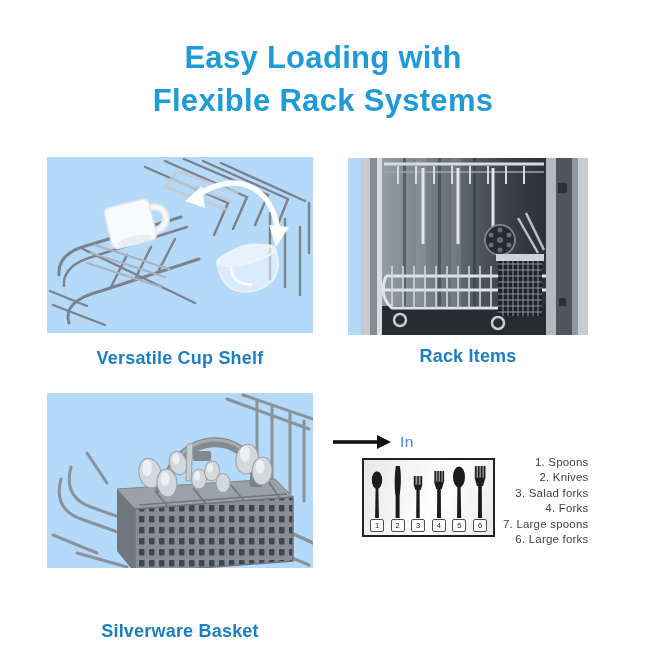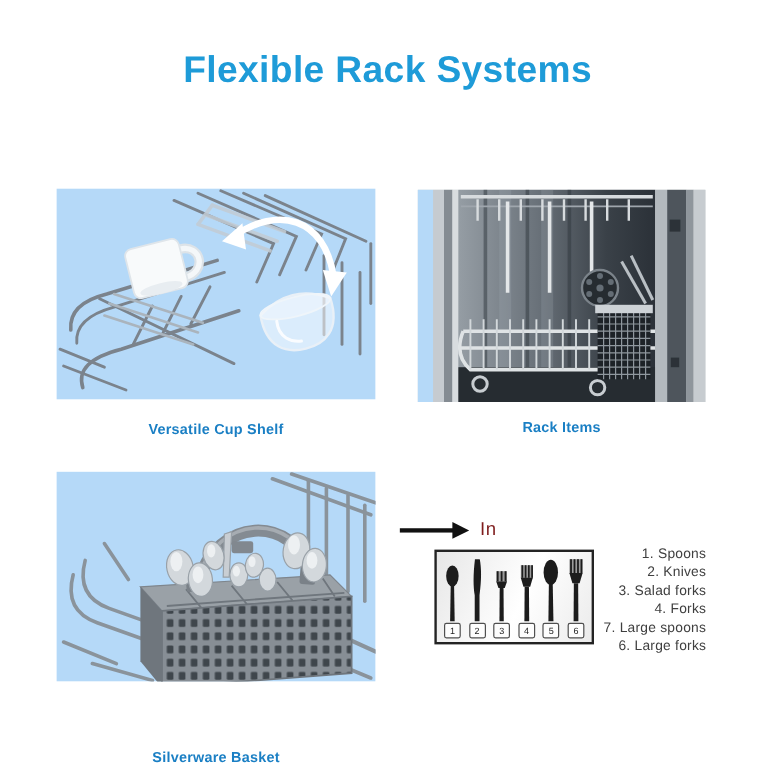--- a/index.html
+++ b/index.html
@@ -11,28 +11,28 @@
     position:absolute;top:36px;left:0;width:646px;text-align:center;
     color:var(--title_blue,#1E9BD8);font-weight:bold;font-size:31px;line-height:43px;letter-spacing:.3px;
   }
   .panel{position:absolute;margin:0;padding:0;}
   .panel svg{display:block;}
   .panel-cup{left:47px;top:157px;width:266px;height:176px;}
   .panel-interior{left:348px;top:158px;width:240px;height:177px;}
   .panel-basket{left:47px;top:393px;width:266px;height:175px;}
   .caption{
     position:absolute;text-align:center;color:var(--caption_blue,#1A7FC4);
-    font-weight:bold;font-size:12px;line-height:25px;letter-spacing:.2px;
+    font-weight:bold;font-size:18px;line-height:25px;letter-spacing:.2px;
   }
   .cap-cup{left:47px;top:346px;width:266px;}
   .cap-interior{left:348px;top:344px;width:240px;}
   .cap-basket{left:47px;top:587px;width:266px;margin-top:32px;}
   .diagram{position:absolute;left:333px;top:426px;width:300px;height:130px;}
   .direction{position:absolute;left:0;top:7px;display:flex;align-items:center;gap:9px;}
-  .direction .in-label{font-size:15.5px;color:#7f1d1d;letter-spacing:.5px;}
+  .direction .in-label{font-size:15.5px;color:#3b82f6;letter-spacing:.5px;}
   .cutlery-box{
     position:absolute;left:29px;top:32px;width:121px;height:75px;
     border:2px solid #232323;box-sizing:content-box;
     background:linear-gradient(115deg,#e7e7e7,#ffffff 55%,#ebebeb);
     display:flex;justify-content:space-between;align-items:flex-end;padding:0 4px;
   }
   .slot{display:flex;flex-direction:column;align-items:center;width:18px;}
   .chip{
     width:12px;height:11px;border:1px solid #4f4f4f;border-radius:2px;background:#fdfdfd;
     font-size:7.5px;line-height:11px;text-align:center;color:#222;margin:1px 0 3px;
@@ -41,20 +41,21 @@
     position:absolute;left:170px;top:29px;margin:0;padding:0;list-style:none;
     font-size:11.5px;line-height:15.4px;color:#3f3f3f;letter-spacing:.2px;white-space:nowrap;text-align:right;
   }
 </style>
 </head>
 <body>
 
 <div class="canvas">
 
   <div class="title">
+    <div>Easy Loading with</div>
     <div>Flexible Rack Systems</div>
   </div>
 
   <figure class="panel panel-cup">
     <svg width="266" height="176" viewBox="0 0 266 176">
       <rect x="0" y="0" width="266" height="176" fill="#B5D9F8"></rect>
       <g stroke="#7b838c" stroke-width="2.4" fill="none" stroke-linecap="round">
         <path d="M118,4 L200,40 L186,72"></path>
         <path d="M137,2 L221,38 L208,68"></path>
         <path d="M156,4 L241,42 L229,72"></path>

